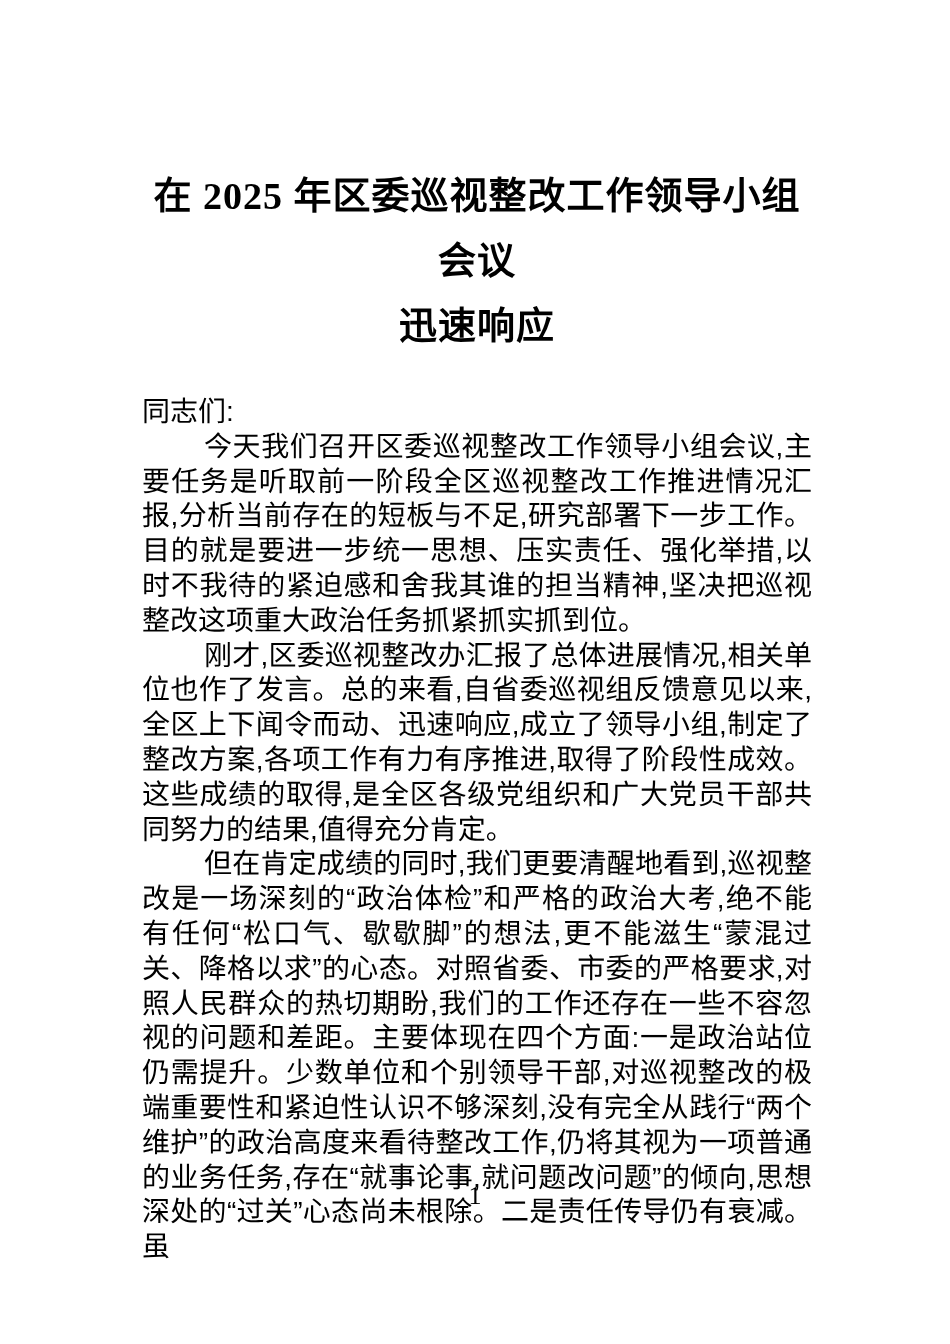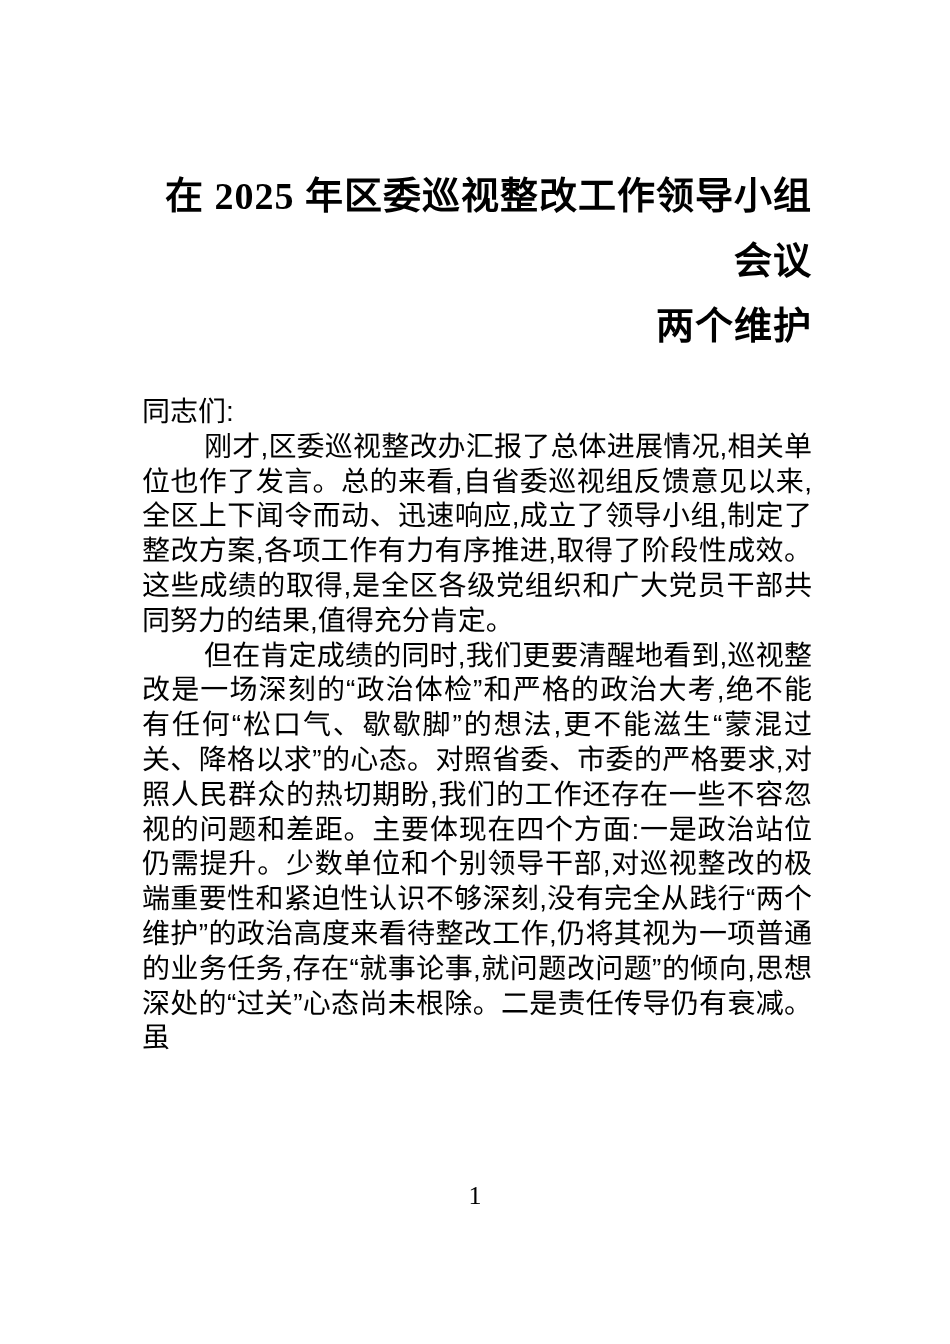--- a/index.html
+++ b/index.html
@@ -25,21 +25,21 @@
     top: 0;
     width: 670px;
   }
 
   .title {
     margin-top: 164px;
     font-family: "Liberation Serif", "DejaVu Serif", serif;
     font-weight: 600;
     font-size: 38px;
     line-height: 65px;
-    text-align: right;
+    text-align: center;
     color: #000000;
     letter-spacing: 1px;
   }
   .title .title-line {
     display: block;
   }
 
   .doc-body {
     margin-top: 36px;
     font-family: "Liberation Sans", "DejaVu Sans", sans-serif;
@@ -74,25 +74,26 @@
   }
 </style>
 </head>
 <body>
 
 <div class="page">
   <div class="content">
 
     <h1 class="title">
       <span class="title-line">在 2025 年区委巡视整改工作领导小组会议</span>
-      <span class="title-line">两个维护</span>
+      <span class="title-line">迅速响应</span>
     </h1>
 
     <div class="doc-body">
       <p class="para salutation">同志们:</p>
+      <p class="para">今天我们召开区委巡视整改工作领导小组会议,主要任务是听取前一阶段全区巡视整改工作推进情况汇报,分析当前存在的短板与不足,研究部署下一步工作。目的就是要进一步统一思想、压实责任、强化举措,以时不我待的紧迫感和舍我其谁的担当精神,坚决把巡视整改这项重大政治任务抓紧抓实抓到位。</p>
       <p class="para">刚才,区委巡视整改办汇报了总体进展情况,相关单位也作了发言。总的来看,自省委巡视组反馈意见以来,全区上下闻令而动、迅速响应,成立了领导小组,制定了整改方案,各项工作有力有序推进,取得了阶段性成效。这些成绩的取得,是全区各级党组织和广大党员干部共同努力的结果,值得充分肯定。</p>
       <p class="para">但在肯定成绩的同时,我们更要清醒地看到,巡视整改是一场深刻的“政治体检”和严格的政治大考,绝不能有任何“松口气、歇歇脚”的想法,更不能滋生“蒙混过关、降格以求”的心态。对照省委、市委的严格要求,对照人民群众的热切期盼,我们的工作还存在一些不容忽视的问题和差距。主要体现在四个方面:一是政治站位仍需提升。少数单位和个别领导干部,对巡视整改的极端重要性和紧迫性认识不够深刻,没有完全从践行“两个维护”的政治高度来看待整改工作,仍将其视为一项普通的业务任务,存在“就事论事,就问题改问题”的倾向,思想深处的“过关”心态尚未根除。二是责任传导仍有衰减。虽</p>
     </div>
 
   </div>
 
   <div class="footer">
     <span class="page-number">1</span>
   </div>
 </div>

